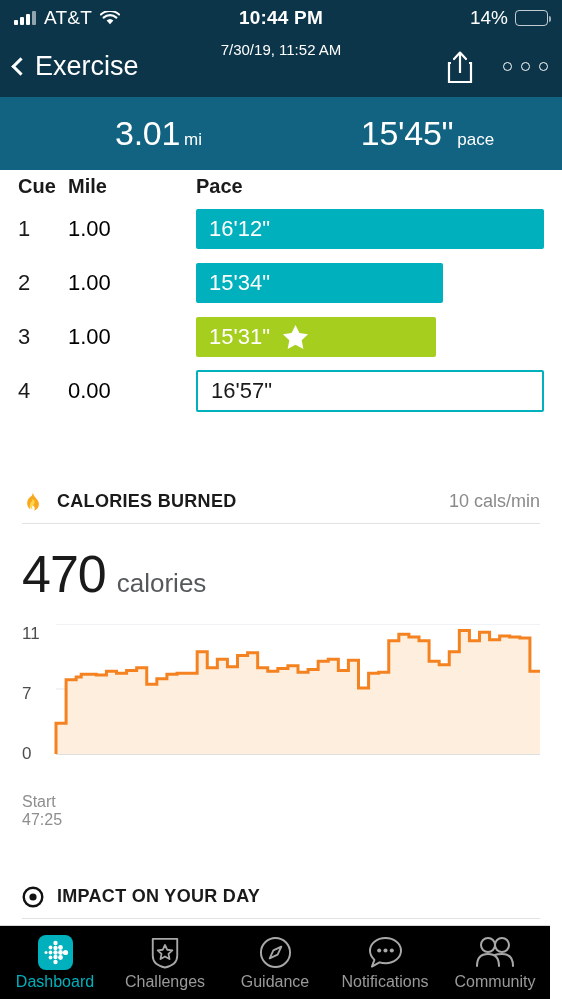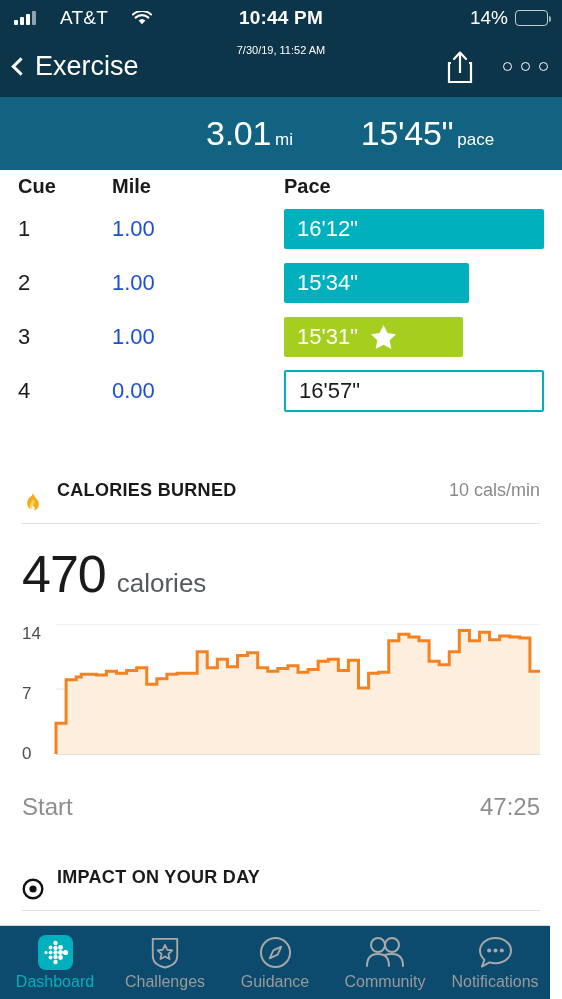--- a/index.html
+++ b/index.html
@@ -10,21 +10,21 @@
     overflow: hidden;
   }
   #app { position: relative; width: 562px; height: 999px; }
 
   
   .statusbar {
     height: 36px; background: #0c3549; color: #fff;
     display: flex; align-items: center; position: relative;
     padding: 0 14px;
   }
-  .sb-left { display: flex; align-items: center; gap: 24px; }
+  .sb-left { display: flex; align-items: center; gap: 8px; }
   .sig { display: flex; align-items: flex-end; gap: 2px; height: 14px; }
   .sig i { display: block; width: 4px; background: #fff; border-radius: 1px; }
   .sig i:nth-child(1) { height: 5px; }
   .sig i:nth-child(2) { height: 8px; }
   .sig i:nth-child(3) { height: 11px; }
   .sig i:nth-child(4) { height: 14px; opacity: .55; }
   .carrier { font-size: 19px; letter-spacing: .2px; }
   .wifi { width: 20px; height: 15px; }
   .sb-time {
     position: absolute; left: 0; right: 0; text-align: center;
@@ -58,69 +58,69 @@
   .chev {
     display: inline-block; width: 13px; height: 13px;
     border-left: 3.4px solid #fff; border-bottom: 3.4px solid #fff;
     transform: rotate(45deg); margin-right: 2px; margin-top: -1px;
   }
   .nav-title-wrap {
     position: absolute; left: 0; right: 0; top: 4px; text-align: center;
     pointer-events: none;
   }
   .nav-title { font-size: 24px; font-weight: bold; line-height: 28px; }
-  .nav-sub { font-size: 11px; line-height: 20px; }
+  .nav-sub { font-size: 15px; line-height: 20px; }
   .nav-right {
     margin-left: auto; display: flex; align-items: center; gap: 28px; z-index: 2;
   }
   .share-icon { width: 30px; height: 34px; }
   .dots { display: flex; gap: 9px; align-items: center; }
   .dots i {
     width: 9px; height: 9px; border-radius: 50%;
     border: 1.6px solid #fff; display: block;
   }
 
   
   .statsbar {
     height: 73px; background: #116381; color: #fff;
     display: flex; align-items: center;
   }
   .stat { flex: 1; text-align: center; white-space: nowrap; }
-  .stat:nth-child(1) { text-align: right; padding-left: 24px; }
+  .stat:nth-child(1) { text-align: center; padding-left: 24px; }
   .stat:nth-child(3) { text-align: right; padding-right: 26px; }
   .stat .v { font-size: 34px; letter-spacing: -.3px; }
   .stat .u { font-size: 17px; margin-left: 4px; }
 
   
   .content { position: absolute; top: 170px; left: 0; right: 0; bottom: 74px; background:#fff; }
 
   
   .ptable { padding: 0 18px; }
-  .prow { display: flex; align-items: center; height: 54px; gap: 44px; }
+  .prow { display: flex; align-items: center; height: 54px; }
   .prow.head { height: 32px; }
   .c-cue { width: 50px; font-size: 22px; color: #1a1a1a; }
-  .c-mile { width: 128px; font-size: 22px; color: #1d4ed8; }
+  .c-mile { width: 128px; font-size: 22px; color: #000000; }
   .c-pace { flex: 1; position: relative; }
   .prow.head .c-cue, .prow.head .c-mile, .prow.head .c-pace {
     font-size: 20px; font-weight: bold; color: #1a1a1a;
   }
   .pbar {
     height: 40px; border-radius: 2px; display: flex; align-items: center;
     padding: 0 13px; color: #fff; font-size: 22px; gap: 12px;
   }
   .pbar.outline {
     background: #fff; border: 2px solid #00b0bd; color: #1a1a1a;
     height: 42px;
   }
   .star { width: 27px; height: 26px; flex: none; }
 
   
   .sect { padding: 0 22px; }
   .sect-hd {
-    display: flex; height: 44px;
+    display: flex; align-items: center; height: 44px;
     border-bottom: 1px solid #e2e2e2;
   }
   .sect-hd .ttl {
     font-size: 18px; font-weight: bold; color: #1a1a1a; letter-spacing: .3px;
   }
   .sect-hd .ico { width: 24px; margin-right: 11px; display: flex; align-items: center; }
   .sect-hd .right {
     margin-left: auto; font-size: 18px; color: #8a8a8a;
   }
   .bignum { display: flex; align-items: baseline; padding: 20px 0 6px; }
@@ -128,35 +128,35 @@
   .bignum .l { font-size: 26px; color: #55595c; margin-left: 11px; }
 
   
   .chart-wrap { position: relative; height: 175px; margin-top: 6px; }
   .chart-wrap svg { display: block; }
   .axlbl {
     position: absolute; font-size: 17px; color: #4d4d4d;
   }
   .xfoot {
     display: flex; justify-content: space-between;
-    font-size: 24px; color: #8e8e8e; padding: 2px 0 0;
+    font-size: 16px; color: #8e8e8e; padding: 2px 0 0; flex-direction: column;
   }
 
   
   .impact-body { position: relative; height: 80px; overflow: hidden; }
   .ring-clip { position: absolute; left: 28px; top: 14px; width: 146px; height: 146px; }
   .impact-num {
     position: absolute; left: 208px; top: 54px;
     font-size: 54px; font-weight: 300; color: #1a1a1a; letter-spacing: -1px;
   }
 
   
   .tabbar {
     position: absolute; bottom: 0; left: 0; right: 12px; height: 74px;
-    background: #0c4a6e; border-top: 1px solid #d8d8d8;
+    background: #000000; border-top: 1px solid #d8d8d8;
     display: flex; align-items: center;
   }
   .tab {
     flex: 1; display: flex; flex-direction: column;
     align-items: center; justify-content: center; gap: 3px;
   }
   .tab .tico { height: 36px; display: flex; align-items: center; }
   .tab .tlbl { font-size: 16px; color: #9a9a9a; }
   .tab.active .tlbl { color: #00b0bd; }
   .dash-sq {
@@ -289,21 +289,21 @@
         </span>
         <span class="ttl">CALORIES BURNED</span>
         <span class="right">10 cals/min</span>
       </div>
       <div class="bignum">
         <span class="n">470</span>
         <span class="l">calories</span>
       </div>
 
       <div class="chart-wrap">
-        <div class="axlbl" style="left:0;top:8px;">14</div>
+        <div class="axlbl" style="left:0;top:8px;">11</div>
         <div class="axlbl" style="left:0;top:68px;">7</div>
         <div class="axlbl" style="left:0;top:128px;">0</div>
         <svg id="cal-chart" viewBox="0 0 518 150" width="518" height="150" style="position:absolute;left:0;top:8px;">
             <line x1="34" x2="518" y1="130" y2="130" stroke="#d5d5d5" stroke-width="1.4"></line>
             <line x1="34" x2="518" y1="65" y2="65" stroke="#eceef2" stroke-width="1.4"></line>
             <line x1="34" x2="518" y1="0" y2="0" stroke="#eceef2" stroke-width="1.4"></line>
             <path d="M34 99.35714285714286 L39.041666666666664 99.35714285714286 L39.041666666666664 99.35714285714286 L44.08333333333333 99.35714285714286 L44.08333333333333 55.71428571428572 L49.125 55.71428571428572 L49.125 55.71428571428572 L54.166666666666664 55.71428571428572 L54.166666666666664 52.92857142857143 L59.208333333333336 52.92857142857143 L59.208333333333336 50.14285714285715 L64.25 50.14285714285715 L64.25 50.14285714285715 L69.29166666666667 50.14285714285715 L69.29166666666667 50.14285714285715 L74.33333333333333 50.14285714285715 L74.33333333333333 51.071428571428584 L79.375 51.071428571428584 L79.375 51.071428571428584 L84.41666666666667 51.071428571428584 L84.41666666666667 47.35714285714285 L89.45833333333333 47.35714285714285 L89.45833333333333 47.35714285714285 L94.5 47.35714285714285 L94.5 49.21428571428572 L99.54166666666666 49.21428571428572 L99.54166666666666 49.21428571428572 L104.58333333333334 49.21428571428572 L104.58333333333334 46.428571428571416 L109.625 46.428571428571416 L109.625 46.428571428571416 L114.66666666666666 46.428571428571416 L114.66666666666666 43.64285714285714 L119.70833333333334 43.64285714285714 L119.70833333333334 43.64285714285714 L124.75 43.64285714285714 L124.75 60.35714285714286 L129.79166666666666 60.35714285714286 L129.79166666666666 60.35714285714286 L134.83333333333334 60.35714285714286 L134.83333333333334 54.78571428571429 L139.875 54.78571428571429 L139.875 54.78571428571429 L144.91666666666666 54.78571428571429 L144.91666666666666 50.14285714285715 L149.95833333333334 50.14285714285715 L149.95833333333334 50.14285714285715 L155 50.14285714285715 L155 49.21428571428572 L160.04166666666669 49.21428571428572 L160.04166666666669 49.21428571428572 L165.08333333333331 49.21428571428572 L165.08333333333331 49.21428571428572 L170.125 49.21428571428572 L170.125 49.21428571428572 L175.16666666666669 49.21428571428572 L175.16666666666669 27.85714285714286 L180.20833333333331 27.85714285714286 L180.20833333333331 27.85714285714286 L185.25 27.85714285714286 L185.25 43.64285714285714 L190.29166666666669 43.64285714285714 L190.29166666666669 43.64285714285714 L195.33333333333331 43.64285714285714 L195.33333333333331 35.28571428571429 L200.375 35.28571428571429 L200.375 35.28571428571429 L205.41666666666669 35.28571428571429 L205.41666666666669 42.71428571428571 L210.45833333333331 42.71428571428571 L210.45833333333331 42.71428571428571 L215.5 42.71428571428571 L215.5 31.57142857142857 L220.54166666666669 31.57142857142857 L220.54166666666669 31.57142857142857 L225.58333333333331 31.57142857142857 L225.58333333333331 28.785714285714278 L230.625 28.785714285714278 L230.625 28.785714285714278 L235.66666666666669 28.785714285714278 L235.66666666666669 43.64285714285714 L240.70833333333331 43.64285714285714 L240.70833333333331 43.64285714285714 L245.75 43.64285714285714 L245.75 47.35714285714285 L250.79166666666669 47.35714285714285 L250.79166666666669 47.35714285714285 L255.83333333333331 47.35714285714285 L255.83333333333331 44.57142857142857 L260.875 44.57142857142857 L260.875 44.57142857142857 L265.9166666666667 44.57142857142857 L265.9166666666667 41.78571428571428 L270.9583333333333 41.78571428571428 L270.9583333333333 41.78571428571428 L276 41.78571428571428 L276 48.28571428571428 L281.04166666666663 48.28571428571428 L281.04166666666663 48.28571428571428 L286.08333333333337 48.28571428571428 L286.08333333333337 45.5 L291.125 45.5 L291.125 45.5 L296.16666666666663 45.5 L296.16666666666663 37.14285714285714 L301.20833333333337 37.14285714285714 L301.20833333333337 37.14285714285714 L306.25 37.14285714285714 L306.25 35.28571428571429 L311.29166666666663 35.28571428571429 L311.29166666666663 35.28571428571429 L316.33333333333337 35.28571428571429 L316.33333333333337 46.428571428571416 L321.375 46.428571428571416 L321.375 46.428571428571416 L326.41666666666663 46.428571428571416 L326.41666666666663 36.21428571428572 L331.45833333333337 36.21428571428572 L331.45833333333337 36.21428571428572 L336.5 36.21428571428572 L336.5 64.07142857142857 L341.54166666666663 64.07142857142857 L341.54166666666663 64.07142857142857 L346.58333333333337 64.07142857142857 L346.58333333333337 49.21428571428572 L351.625 49.21428571428572 L351.625 49.21428571428572 L356.66666666666663 49.21428571428572 L356.66666666666663 48.28571428571428 L361.70833333333337 48.28571428571428 L361.70833333333337 48.28571428571428 L366.75 48.28571428571428 L366.75 16.714285714285722 L371.79166666666663 16.714285714285722 L371.79166666666663 16.714285714285722 L376.83333333333337 16.714285714285722 L376.83333333333337 10.214285714285708 L381.875 10.214285714285708 L381.875 10.214285714285708 L386.91666666666663 10.214285714285708 L386.91666666666663 13 L391.95833333333337 13 L391.95833333333337 13 L397 13 L397 16.714285714285722 L402.04166666666663 16.714285714285722 L402.04166666666663 16.714285714285722 L407.08333333333337 16.714285714285722 L407.08333333333337 37.14285714285714 L412.125 37.14285714285714 L412.125 37.14285714285714 L417.16666666666663 37.14285714285714 L417.16666666666663 40.85714285714286 L422.20833333333337 40.85714285714286 L422.20833333333337 40.85714285714286 L427.25 40.85714285714286 L427.25 27.85714285714286 L432.29166666666663 27.85714285714286 L432.29166666666663 27.85714285714286 L437.33333333333337 27.85714285714286 L437.33333333333337 6.499999999999986 L442.375 6.499999999999986 L442.375 6.499999999999986 L447.41666666666663 6.499999999999986 L447.41666666666663 16.714285714285722 L452.45833333333337 16.714285714285722 L452.45833333333337 16.714285714285722 L457.5 16.714285714285722 L457.5 8.357142857142861 L462.54166666666663 8.357142857142861 L462.54166666666663 8.357142857142861 L467.58333333333337 8.357142857142861 L467.58333333333337 15.785714285714278 L472.625 15.785714285714278 L472.625 15.785714285714278 L477.66666666666663 15.785714285714278 L477.66666666666663 12.07142857142857 L482.70833333333337 12.07142857142857 L482.70833333333337 12.07142857142857 L487.75 12.07142857142857 L487.75 13 L492.79166666666663 13 L492.79166666666663 13 L497.83333333333337 13 L497.83333333333337 13.928571428571416 L502.875 13.928571428571416 L502.875 13.928571428571416 L507.91666666666663 13.928571428571416 L507.91666666666663 47.35714285714285 L512.9583333333334 47.35714285714285 L512.9583333333334 47.35714285714285 L518 47.35714285714285 L518 130 L34 130 Z" fill="#fdeedd"></path>
             <path d="M34 130 L34 99.35714285714286 34 99.35714285714286 L39.041666666666664 99.35714285714286 L39.041666666666664 99.35714285714286 L44.08333333333333 99.35714285714286 L44.08333333333333 55.71428571428572 L49.125 55.71428571428572 L49.125 55.71428571428572 L54.166666666666664 55.71428571428572 L54.166666666666664 52.92857142857143 L59.208333333333336 52.92857142857143 L59.208333333333336 50.14285714285715 L64.25 50.14285714285715 L64.25 50.14285714285715 L69.29166666666667 50.14285714285715 L69.29166666666667 50.14285714285715 L74.33333333333333 50.14285714285715 L74.33333333333333 51.071428571428584 L79.375 51.071428571428584 L79.375 51.071428571428584 L84.41666666666667 51.071428571428584 L84.41666666666667 47.35714285714285 L89.45833333333333 47.35714285714285 L89.45833333333333 47.35714285714285 L94.5 47.35714285714285 L94.5 49.21428571428572 L99.54166666666666 49.21428571428572 L99.54166666666666 49.21428571428572 L104.58333333333334 49.21428571428572 L104.58333333333334 46.428571428571416 L109.625 46.428571428571416 L109.625 46.428571428571416 L114.66666666666666 46.428571428571416 L114.66666666666666 43.64285714285714 L119.70833333333334 43.64285714285714 L119.70833333333334 43.64285714285714 L124.75 43.64285714285714 L124.75 60.35714285714286 L129.79166666666666 60.35714285714286 L129.79166666666666 60.35714285714286 L134.83333333333334 60.35714285714286 L134.83333333333334 54.78571428571429 L139.875 54.78571428571429 L139.875 54.78571428571429 L144.91666666666666 54.78571428571429 L144.91666666666666 50.14285714285715 L149.95833333333334 50.14285714285715 L149.95833333333334 50.14285714285715 L155 50.14285714285715 L155 49.21428571428572 L160.04166666666669 49.21428571428572 L160.04166666666669 49.21428571428572 L165.08333333333331 49.21428571428572 L165.08333333333331 49.21428571428572 L170.125 49.21428571428572 L170.125 49.21428571428572 L175.16666666666669 49.21428571428572 L175.16666666666669 27.85714285714286 L180.20833333333331 27.85714285714286 L180.20833333333331 27.85714285714286 L185.25 27.85714285714286 L185.25 43.64285714285714 L190.29166666666669 43.64285714285714 L190.29166666666669 43.64285714285714 L195.33333333333331 43.64285714285714 L195.33333333333331 35.28571428571429 L200.375 35.28571428571429 L200.375 35.28571428571429 L205.41666666666669 35.28571428571429 L205.41666666666669 42.71428571428571 L210.45833333333331 42.71428571428571 L210.45833333333331 42.71428571428571 L215.5 42.71428571428571 L215.5 31.57142857142857 L220.54166666666669 31.57142857142857 L220.54166666666669 31.57142857142857 L225.58333333333331 31.57142857142857 L225.58333333333331 28.785714285714278 L230.625 28.785714285714278 L230.625 28.785714285714278 L235.66666666666669 28.785714285714278 L235.66666666666669 43.64285714285714 L240.70833333333331 43.64285714285714 L240.70833333333331 43.64285714285714 L245.75 43.64285714285714 L245.75 47.35714285714285 L250.79166666666669 47.35714285714285 L250.79166666666669 47.35714285714285 L255.83333333333331 47.35714285714285 L255.83333333333331 44.57142857142857 L260.875 44.57142857142857 L260.875 44.57142857142857 L265.9166666666667 44.57142857142857 L265.9166666666667 41.78571428571428 L270.9583333333333 41.78571428571428 L270.9583333333333 41.78571428571428 L276 41.78571428571428 L276 48.28571428571428 L281.04166666666663 48.28571428571428 L281.04166666666663 48.28571428571428 L286.08333333333337 48.28571428571428 L286.08333333333337 45.5 L291.125 45.5 L291.125 45.5 L296.16666666666663 45.5 L296.16666666666663 37.14285714285714 L301.20833333333337 37.14285714285714 L301.20833333333337 37.14285714285714 L306.25 37.14285714285714 L306.25 35.28571428571429 L311.29166666666663 35.28571428571429 L311.29166666666663 35.28571428571429 L316.33333333333337 35.28571428571429 L316.33333333333337 46.428571428571416 L321.375 46.428571428571416 L321.375 46.428571428571416 L326.41666666666663 46.428571428571416 L326.41666666666663 36.21428571428572 L331.45833333333337 36.21428571428572 L331.45833333333337 36.21428571428572 L336.5 36.21428571428572 L336.5 64.07142857142857 L341.54166666666663 64.07142857142857 L341.54166666666663 64.07142857142857 L346.58333333333337 64.07142857142857 L346.58333333333337 49.21428571428572 L351.625 49.21428571428572 L351.625 49.21428571428572 L356.66666666666663 49.21428571428572 L356.66666666666663 48.28571428571428 L361.70833333333337 48.28571428571428 L361.70833333333337 48.28571428571428 L366.75 48.28571428571428 L366.75 16.714285714285722 L371.79166666666663 16.714285714285722 L371.79166666666663 16.714285714285722 L376.83333333333337 16.714285714285722 L376.83333333333337 10.214285714285708 L381.875 10.214285714285708 L381.875 10.214285714285708 L386.91666666666663 10.214285714285708 L386.91666666666663 13 L391.95833333333337 13 L391.95833333333337 13 L397 13 L397 16.714285714285722 L402.04166666666663 16.714285714285722 L402.04166666666663 16.714285714285722 L407.08333333333337 16.714285714285722 L407.08333333333337 37.14285714285714 L412.125 37.14285714285714 L412.125 37.14285714285714 L417.16666666666663 37.14285714285714 L417.16666666666663 40.85714285714286 L422.20833333333337 40.85714285714286 L422.20833333333337 40.85714285714286 L427.25 40.85714285714286 L427.25 27.85714285714286 L432.29166666666663 27.85714285714286 L432.29166666666663 27.85714285714286 L437.33333333333337 27.85714285714286 L437.33333333333337 6.499999999999986 L442.375 6.499999999999986 L442.375 6.499999999999986 L447.41666666666663 6.499999999999986 L447.41666666666663 16.714285714285722 L452.45833333333337 16.714285714285722 L452.45833333333337 16.714285714285722 L457.5 16.714285714285722 L457.5 8.357142857142861 L462.54166666666663 8.357142857142861 L462.54166666666663 8.357142857142861 L467.58333333333337 8.357142857142861 L467.58333333333337 15.785714285714278 L472.625 15.785714285714278 L472.625 15.785714285714278 L477.66666666666663 15.785714285714278 L477.66666666666663 12.07142857142857 L482.70833333333337 12.07142857142857 L482.70833333333337 12.07142857142857 L487.75 12.07142857142857 L487.75 13 L492.79166666666663 13 L492.79166666666663 13 L497.83333333333337 13 L497.83333333333337 13.928571428571416 L502.875 13.928571428571416 L502.875 13.928571428571416 L507.91666666666663 13.928571428571416 L507.91666666666663 47.35714285714285 L512.9583333333334 47.35714285714285 L512.9583333333334 47.35714285714285 L518 47.35714285714285" fill="none" stroke="#f58220" stroke-width="3" stroke-linejoin="miter"></path>
           </svg>
       </div>
@@ -379,38 +379,38 @@
         <svg viewBox="0 0 34 34" width="33" height="33">
           <circle cx="17" cy="17" r="15" fill="none" stroke="#a8a8a8" stroke-width="2"></circle>
           <path d="M23 11 L14.8 14.8 L11 23 L19.2 19.2 Z" fill="none" stroke="#a8a8a8" stroke-width="1.9" stroke-linejoin="round"></path>
         </svg>
       </span>
       <span class="tlbl">Guidance</span>
     </div>
 
     <div class="tab">
       <span class="tico">
-        <svg viewBox="0 0 40 32" width="40" height="32">
-          <circle cx="13" cy="9" r="7" fill="none" stroke="#a8a8a8" stroke-width="2"></circle>
-          <path d="M2 30 C2 21 7 18 13 18 C19 18 24 21 24 30" fill="none" stroke="#a8a8a8" stroke-width="2" stroke-linecap="round"></path>
-          <circle cx="27" cy="9" r="7" fill="none" stroke="#a8a8a8" stroke-width="2"></circle>
-          <path d="M20 19 C22 18 24.5 18 27 18 C33 18 38 21 38 30" fill="none" stroke="#a8a8a8" stroke-width="2" stroke-linecap="round"></path>
-        </svg>
-      </span>
-      <span class="tlbl">Community</span>
-    </div>
-
-    <div class="tab">
-      <span class="tico">
         <svg viewBox="0 0 36 34" width="35" height="33">
           <path d="M18 2 C27 2 34 7.8 34 15 C34 22.2 27 28 18 28 C15.8 28 13.7 27.7 11.8 27.1 L4 31.5 L6.6 24.6 C3.8 22 2 18.7 2 15 C2 7.8 9 2 18 2 Z" fill="none" stroke="#a8a8a8" stroke-width="2" stroke-linejoin="round"></path>
           <g fill="#a8a8a8">
               <circle cx="11.5" cy="15" r="2.1"></circle>
               <circle cx="18" cy="15" r="2.1"></circle>
               <circle cx="24.5" cy="15" r="2.1"></circle>
             </g>
         </svg>
       </span>
       <span class="tlbl">Notifications</span>
     </div>
 
+    <div class="tab">
+      <span class="tico">
+        <svg viewBox="0 0 40 32" width="40" height="32">
+          <circle cx="13" cy="9" r="7" fill="none" stroke="#a8a8a8" stroke-width="2"></circle>
+          <path d="M2 30 C2 21 7 18 13 18 C19 18 24 21 24 30" fill="none" stroke="#a8a8a8" stroke-width="2" stroke-linecap="round"></path>
+          <circle cx="27" cy="9" r="7" fill="none" stroke="#a8a8a8" stroke-width="2"></circle>
+          <path d="M20 19 C22 18 24.5 18 27 18 C33 18 38 21 38 30" fill="none" stroke="#a8a8a8" stroke-width="2" stroke-linecap="round"></path>
+        </svg>
+      </span>
+      <span class="tlbl">Community</span>
+    </div>
+
   </div>
 </div>
 
 </body></html>

